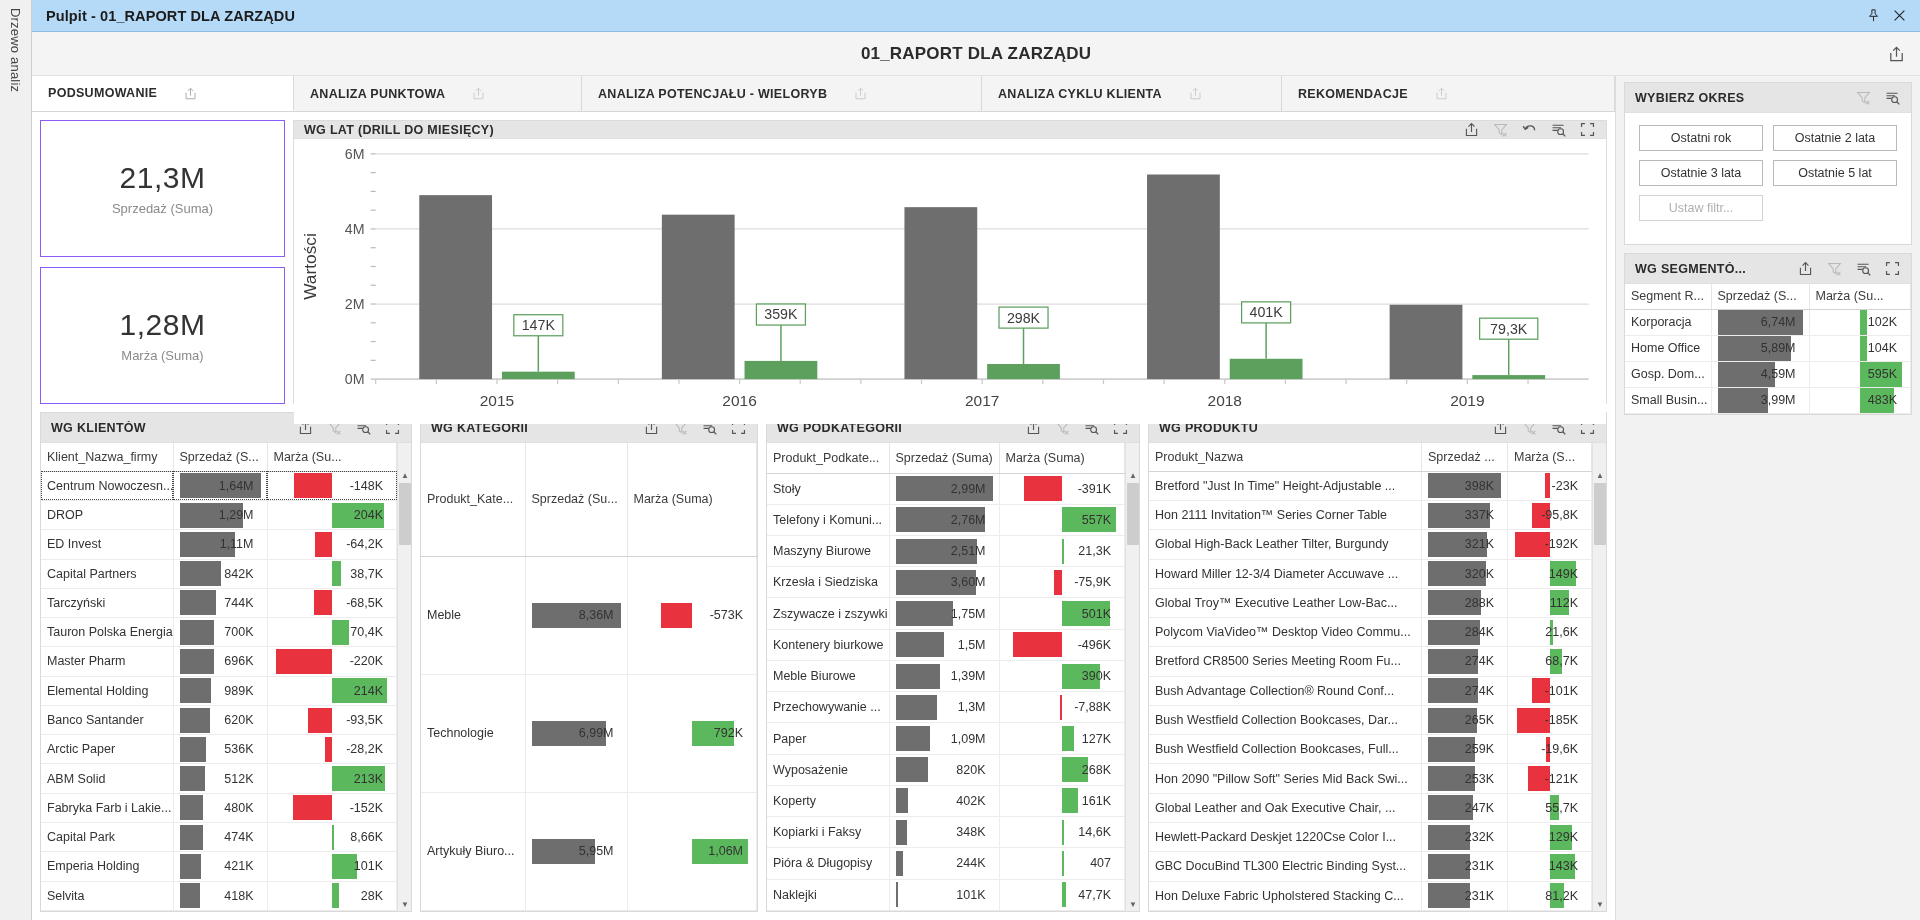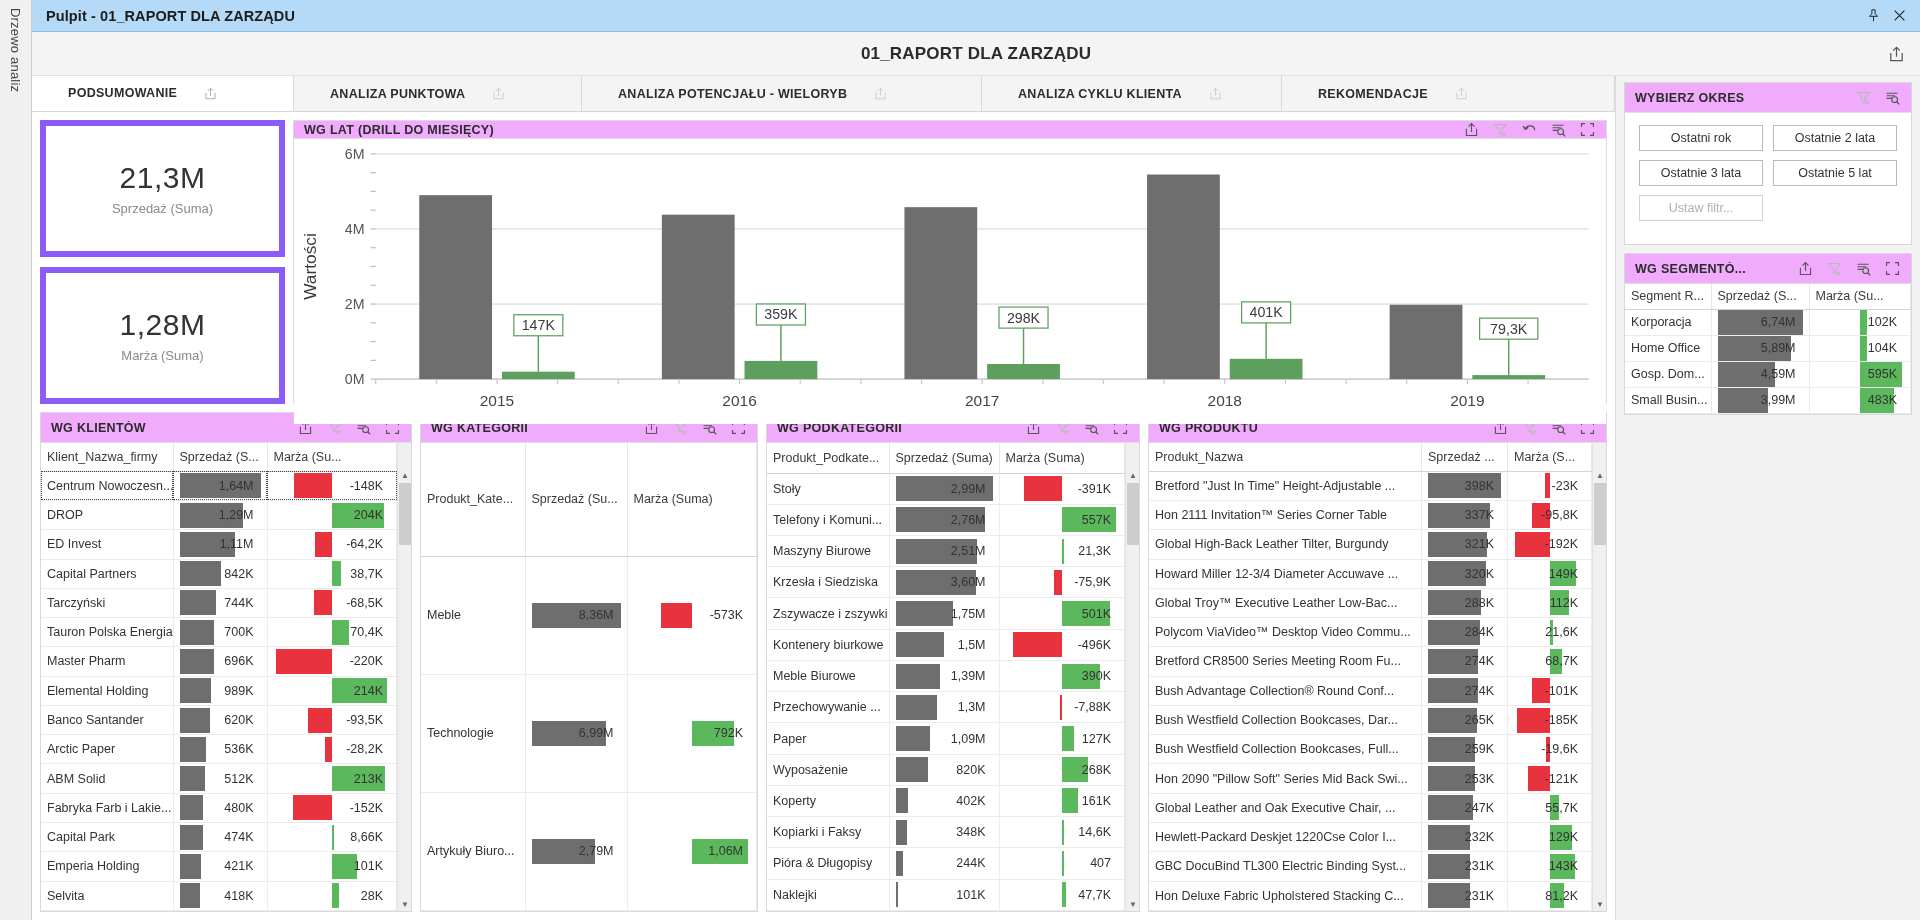--- a/index.html
+++ b/index.html
@@ -139,37 +139,36 @@
     background: #f4f4f4;
     cursor: pointer;
     white-space: nowrap;
   }
   .tab.active { background: #ffffff; border-bottom: 1px solid #ffffff; }
   .tab .tab-label {
     font-size: 12.5px;
     font-weight: bold;
     color: #2c2c2c;
     letter-spacing: .3px;
-    margin-left: 20px;
   }
   .tab .tab-ico { margin-left: 26px; opacity: .45; }
   .tab-1 { width: 262px; }
   .tab-2 { width: 288px; }
   .tab-3 { width: 400px; }
   .tab-4 { width: 300px; }
   .tab-5 { flex: 1 1 auto; }
 
   
   .panel {
     background: #ffffff;
     border: 1px solid #d9d9d9;
   }
   .panel-head {
     height: 30px;
-    background: #f0abfc;
+    background: #e5e5e5;
     border-bottom: 1px solid #e0e0e0;
     display: flex;
     align-items: center;
     padding: 0 6px 0 10px;
   }
   .panel-head .ph-title {
     font-size: 12.5px;
     font-weight: bold;
     color: #2b2b2b;
     letter-spacing: .3px;
@@ -191,21 +190,21 @@
     background: #ffffff;
   }
   .kpi-col {
     flex: 0 0 245px;
     display: flex;
     flex-direction: column;
     gap: 10px;
   }
   .kpi-card {
     flex: 1 1 50%;
-    border: 6px solid #8b5cf6;
+    border: 1px solid #8b5cf6;
     background: #fff;
     display: flex;
     flex-direction: column;
     align-items: center;
     justify-content: center;
   }
   .kpi-value { font-size: 30px; color: #333; letter-spacing: .5px; }
   .kpi-label { font-size: 13px; color: #8a8a8a; margin-top: 6px; }
 
   .chart-panel {
@@ -897,21 +896,21 @@
                           <div class="marg-fill" style="left:50%;width:36%;background:#5cb85c;"></div>
                           <span class="marg-text">792K</span>
                         </div>
                       </td>
                     </tr>
                     <tr>
                       <td class="c-name">Artykuły Biuro...</td>
                       <td class="c-bar">
                         <div class="barcell">
                           <div class="bar-fill" style="width:71%"></div>
-                          <span class="bar-text">2,79M</span>
+                          <span class="bar-text">5,95M</span>
                         </div>
                       </td>
                       <td class="c-marg">
                         <div class="margcell">
                           <div class="marg-fill" style="left:50%;width:48%;background:#5cb85c;"></div>
                           <span class="marg-text">1,06M</span>
                         </div>
                       </td>
                     </tr>
                   </tbody>

